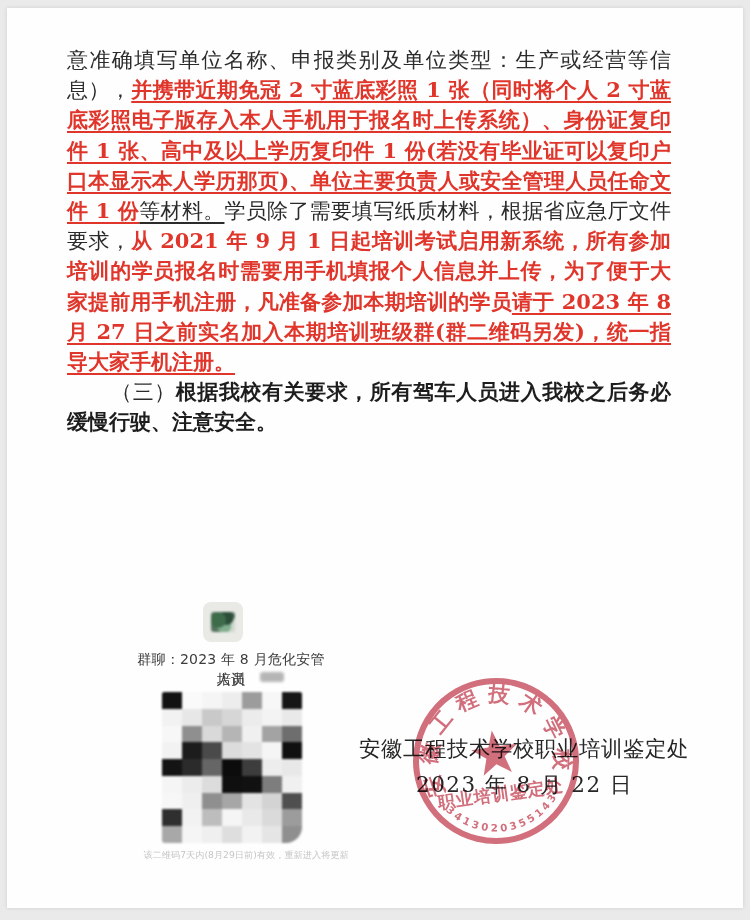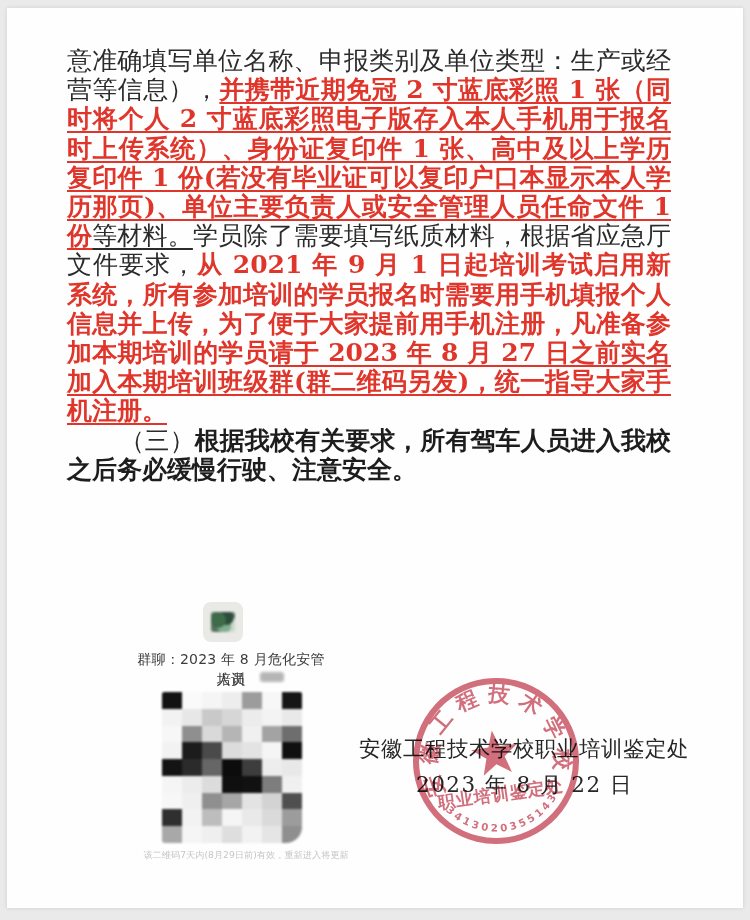--- a/index.html
+++ b/index.html
@@ -9,21 +9,21 @@
     font-family:"DejaVu Serif","Liberation Serif",serif;
   }
   .page{
     position:absolute;left:7px;top:8px;width:736px;height:900px;
     background:#fefefe;
     box-shadow:0 0 4px rgba(0,0,0,.12);
   }
   
   .doc{
     position:absolute;left:60px;top:38px;width:604px;
-    font-size:25px;line-height:29.2px;color:var(--ink);
+    font-size:21px;line-height:29.2px;color:var(--ink);
     text-align:justify;word-break:break-all;
   }
   .para{margin:0;}
   .indent{text-indent:2.1em;}
   .run-b{color:var(--ink);}
   .run-bu{color:var(--ink);text-decoration:underline;text-underline-offset:4px;text-decoration-thickness:1.5px;}
   .run-bb{color:#1d1d1d;font-weight:800;}
   .run-r{color:var(--red);font-weight:600;}
   .run-ru{color:var(--red);font-weight:600;text-decoration:underline;text-underline-offset:4px;text-decoration-thickness:1.5px;}
   .run-rl{color:var(--red-soft);}

